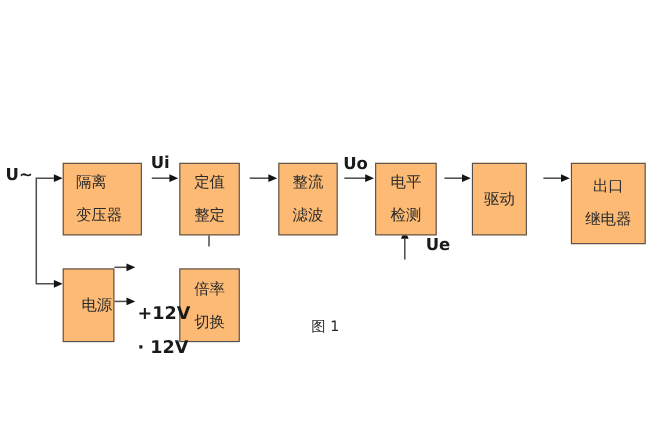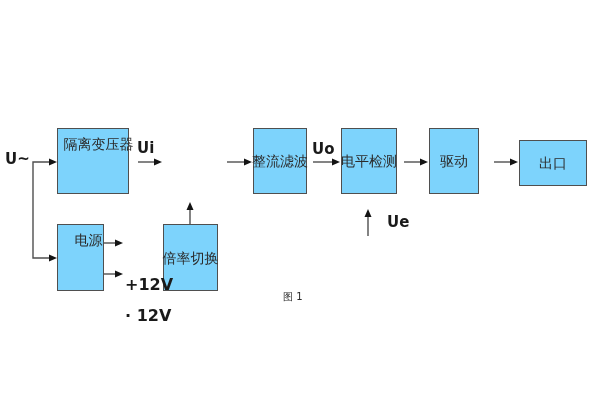--- a/index.html
+++ b/index.html
@@ -2,36 +2,37 @@
 <html><head>
 <meta charset="utf-8">
 <style>
   html,body{margin:0;padding:0;background:#fff;}
   #canvas{
     position:relative;width:600px;height:400px;background:#ffffff;
     font-family:"DejaVu Sans","Liberation Sans",sans-serif;
     overflow:hidden;
   }
   .block{
-    position:absolute;border:1px solid #4f4f4f;background:#7dd3fc;
-    display:flex;flex-direction:row;justify-content:center;
+    position:absolute;border:1px solid #4f4f4f;background:#fdba74;
+    display:flex;flex-direction:column;justify-content:center;
     color:#2b2b2b;font-size:14px;line-height:30px;
     box-sizing:border-box;
+    margin-top:20px;
   }
   .block.centered{align-items:center;text-align:center;}
   .block.left{align-items:flex-start;}
   .block span{display:block;white-space:nowrap;}
   .siglabel{
     position:absolute;color:#1a1a1a;font-weight:bold;font-size:15px;
     white-space:nowrap;line-height:1;
   }
   .volt{font-size:16px;margin-top:40px;}
   #caption{
     position:absolute;left:283px;top:291px;color:#2b2b2b;
-    font-size:10px;line-height:1.1;white-space:nowrap;
+    font-size:13px;line-height:1.1;white-space:nowrap;
   }
   #connectors{position:absolute;left:0;top:0;width:600px;height:400px;}
   #connectors line,#connectors polyline{stroke:#4f4f4f;stroke-width:1.4;fill:none;}
   #connectors polygon{fill:#141414;stroke:none;}
 </style>
 </head>
 <body>
 
 <div id="canvas">
 
@@ -66,37 +67,42 @@
 
     <line x1="368" y1="236" x2="368" y2="217"></line>
     <polygon points="368,209 364.5,217 371.5,217"></polygon>
   </svg>
 
   <div class="block left" style="left:57px;top:128px;width:72px;height:66px;padding-left:11px;">
     <span>隔离</span>
     <span>变压器</span>
   </div>
 
+  <div class="block centered" style="left:163px;top:128px;width:55px;height:66px;">
+    <span>定值</span>
+    <span>整定</span>
+  </div>
 
   <div class="block centered" style="left:253px;top:128px;width:54px;height:66px;">
     <span>整流</span>
     <span>滤波</span>
   </div>
 
   <div class="block centered" style="left:341px;top:128px;width:56px;height:66px;text-align:center;">
     <span>电平</span>
     <span>检测</span>
   </div>
 
   <div class="block centered" style="left:429px;top:128px;width:50px;height:66px;">
     <span>驱动</span>
   </div>
 
-  <div class="block centered" style="left:519px;top:140px;width:68px;height:46px;text-align:center;">
+  <div class="block centered" style="left:519px;top:128px;width:68px;height:74px;text-align:center;">
     <span>出口</span>
+    <span>继电器</span>
   </div>
 
   <div class="block left" style="left:57px;top:224px;width:47px;height:67px;padding-left:16px;">
     <span>电源</span>
   </div>
 
   <div class="block centered" style="left:163px;top:224px;width:55px;height:67px;">
     <span>倍率</span>
     <span>切换</span>
   </div>

